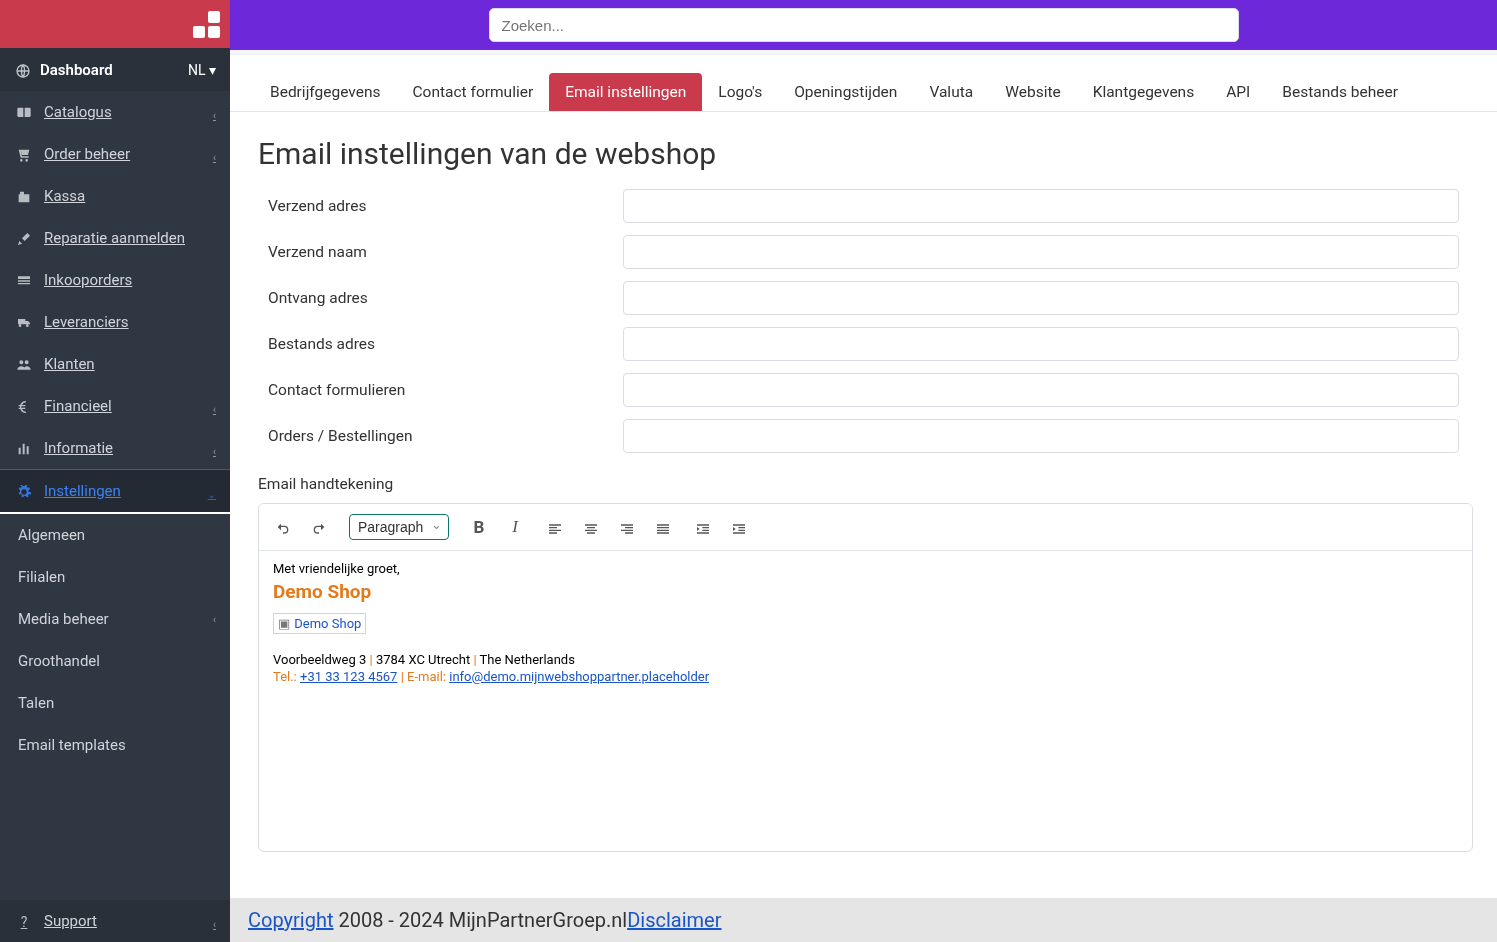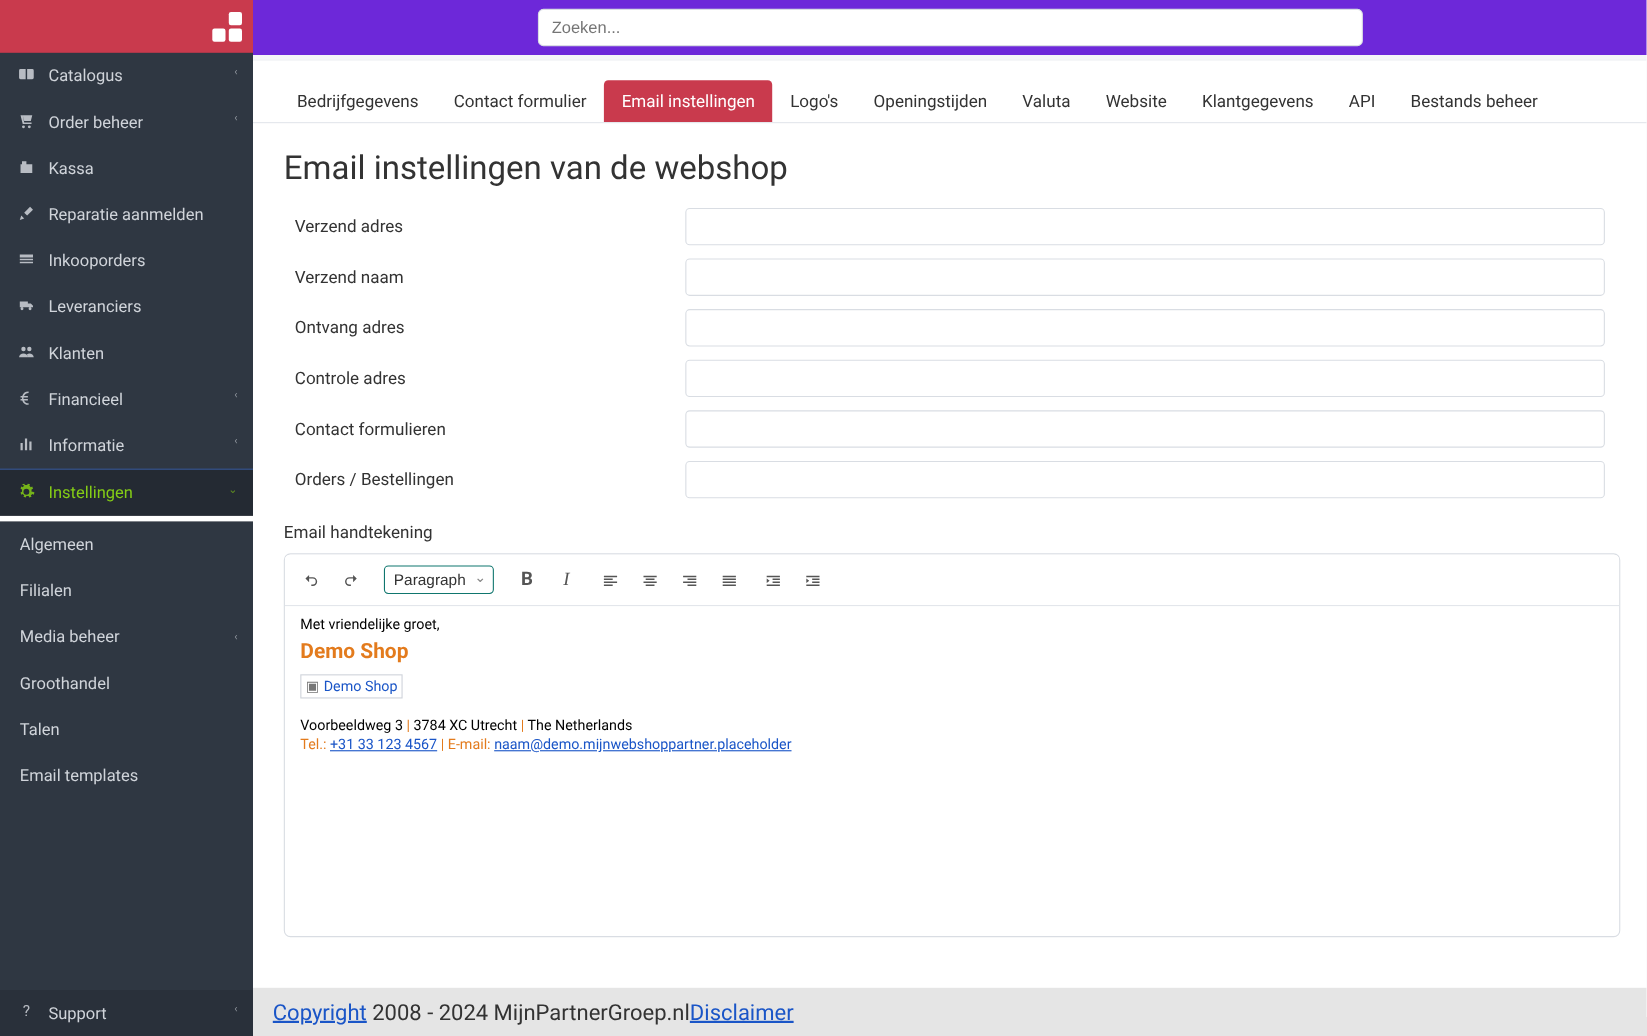--- a/index.html
+++ b/index.html
@@ -39,30 +39,31 @@
     align-items: center;
     padding: 12px 14px;
     gap: 8px;
   }
   .nav-top .icon { width: 18px; text-align: center; opacity: 0.9; }
   .nav-top .dash-label { color: #fff; font-weight: 600; font-size: 15px; }
   .nav-top .lang { margin-left: auto; color: #fff; font-size: 14px; }
 
   .nav-item {
     display: flex;
-    align-items: flex-start;
+    align-items: flex-end;
     padding: 12px 14px;
     gap: 10px;
     color: #d0d4da;
     font-size: 15px;
     cursor: pointer;
+    text-decoration: underline;
   }
   .nav-item .icon { width: 20px; text-align: center; font-size: 14px; opacity: 0.85; }
   .nav-item .chev { margin-left: auto; font-size: 10px; opacity: 0.6; }
-  .nav-item.active { background: #242a33; border-top: 1px solid #3a5a9a; border-bottom: 5px solid #ffffff; color: #84cc16; }
+  .nav-item.active { background: #242a33; border-top: 1px solid #3a5a9a; border-bottom: 2px solid #ffffff; color: #3b82f6; }
 
   .nav-sub {
     padding: 12px 14px 12px 18px;
     font-size: 15px;
     color: #d0d4da;
     cursor: pointer;
     display: flex;
     align-items: center;
   }
   .nav-sub .chev { margin-left: auto; font-size: 10px; opacity: 0.6; }
@@ -232,20 +233,32 @@
   <aside class="sidebar">
     <div class="sidebar-logo">
       <div class="logo-grid">
         <span class="empty"></span>
           <span></span>
           <span></span>
           <span></span>
       </div>
     </div>
 
+    <div class="nav-top">
+      <span class="icon">
+        <svg class="icon-svg" viewBox="0 0 24 24">
+            <circle cx="12" cy="12" r="9" fill="none" stroke="currentColor" stroke-width="2"></circle>
+            <path d="M3 12h18M12 3c3 3 3 15 0 18M12 3c-3 3-3 15 0 18" fill="none" stroke="currentColor" stroke-width="2"></path>
+          </svg>
+      </span>
+      <span class="dash-label">Dashboard</span>
+      <span class="lang">
+        <span>NL</span> <span>▾</span>
+      </span>
+    </div>
 
     <div id="nav-main">
         <div class="nav-item">
           <span class="icon"><svg class="icon-svg" viewBox="0 0 24 24">
               <path d="M4 4h7v14H4a2 2 0 01-2-2V6a2 2 0 012-2zm16 0a2 2 0 012 2v10a2 2 0 01-2 2h-7V4h7z"></path>
             </svg></span>
           <span>Catalogus</span>
           <span class="chev">‹</span>
         </div>
         <div class="nav-item">
@@ -366,21 +379,21 @@
           </div>
           <div class="form-row">
             <label>Verzend naam</label>
             <input type="text" value="" style="">
           </div>
           <div class="form-row">
             <label>Ontvang adres</label>
             <input type="text" value="" style="">
           </div>
           <div class="form-row">
-            <label>Controle adres</label>
+            <label>Bestands adres</label>
             <input type="text" value="" style="">
           </div>
           <div class="form-row">
             <label>Contact formulieren</label>
             <input type="text" value="" style="">
           </div>
           <div class="form-row">
             <label>Orders / Bestellingen</label>
             <input type="text" value="" style="">
           </div>
@@ -459,21 +472,21 @@
             <span class="sep"> | </span>
             <span>3784 XC  Utrecht</span>
             <span class="sep"> | </span>
             <span>The Netherlands</span>
           </div>
           <div class="sig-contact">
             <span class="lbl">Tel.:</span>
             <a href="#">+31 33 123 4567</a>
             <span class="lbl"> | </span>
             <span class="lbl">E-mail:</span>
-            <a href="#">naam@demo.mijnwebshoppartner.placeholder</a>
+            <a href="#">info@demo.mijnwebshoppartner.placeholder</a>
           </div>
         </div>
       </div>
 
       <div style="flex:1"></div>
 
       <div class="footer">
         <a href="#">Copyright</a><span> 2008 - 2024 MijnPartnerGroep.nl</span><a href="#">Disclaimer</a>
       </div>
     </div>

